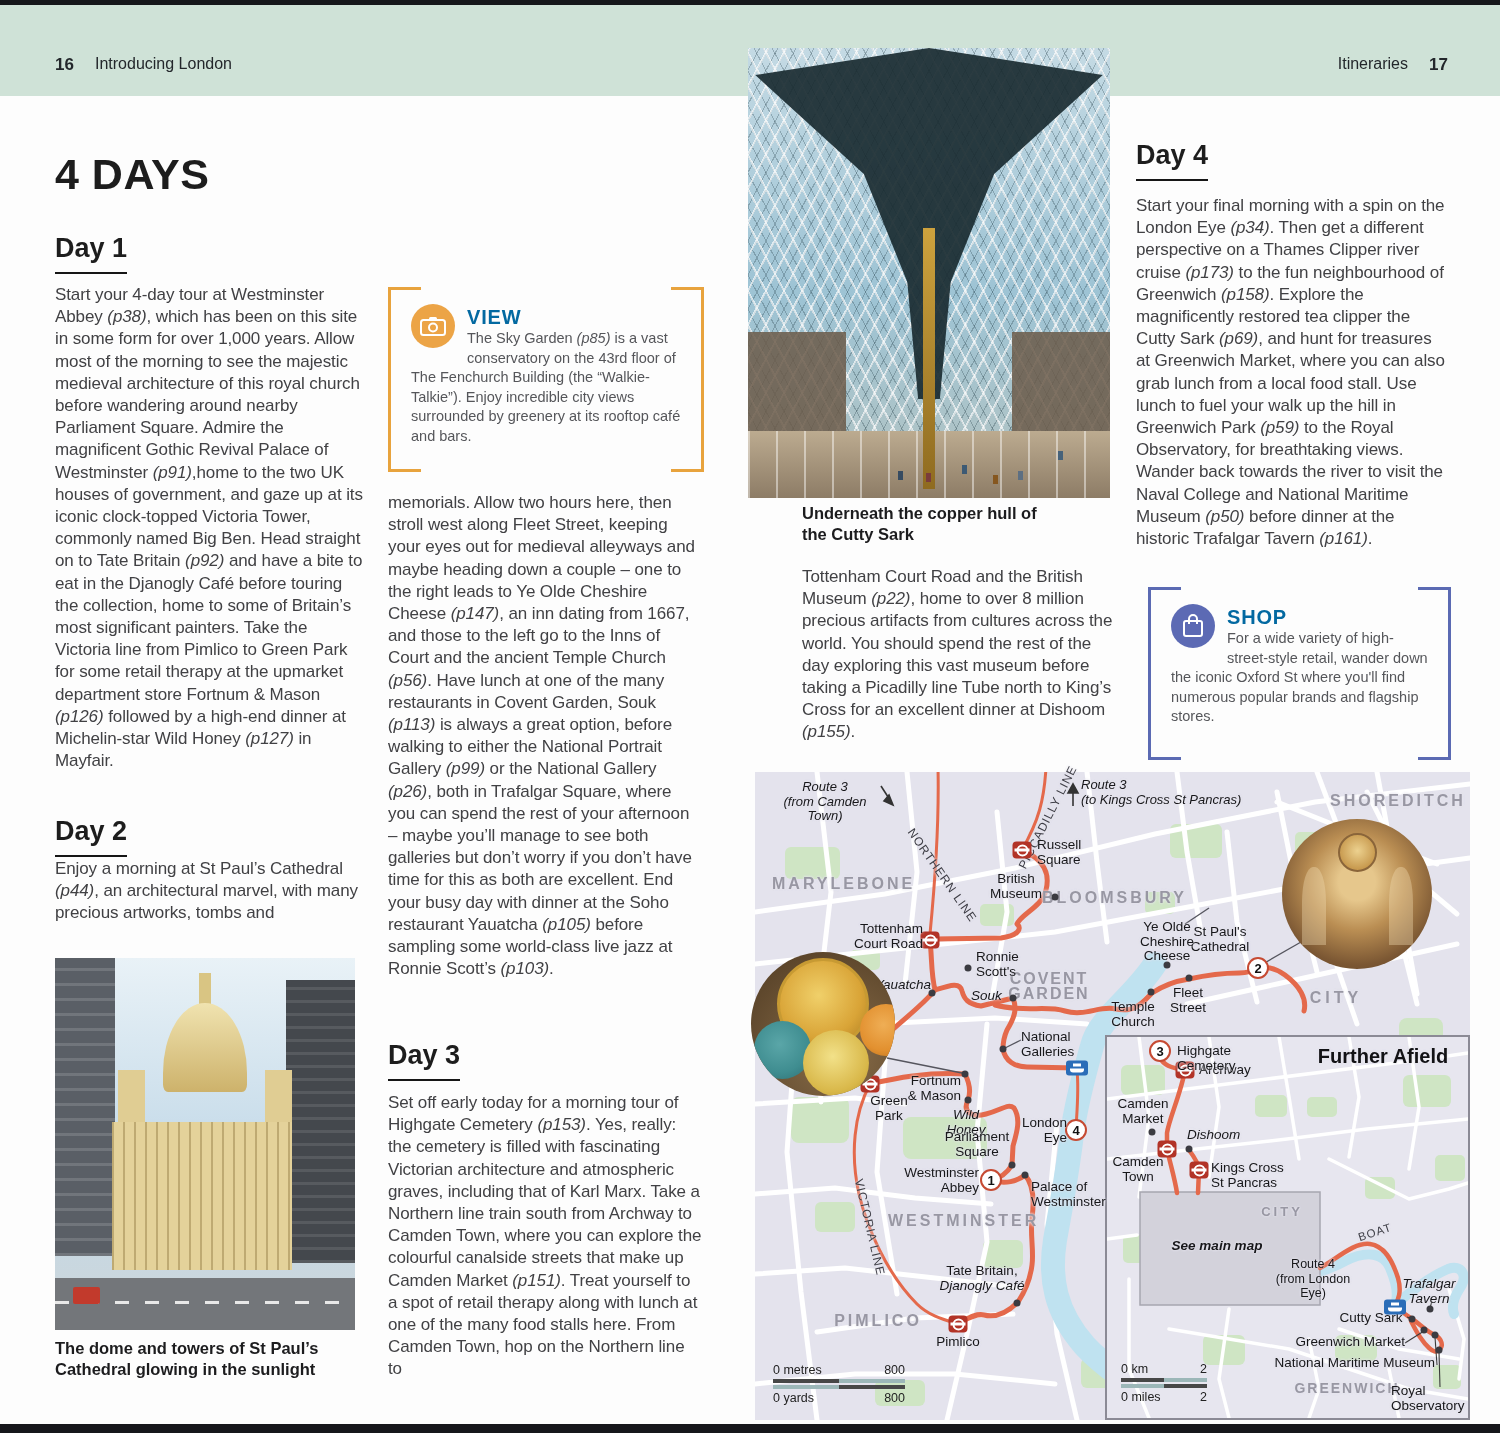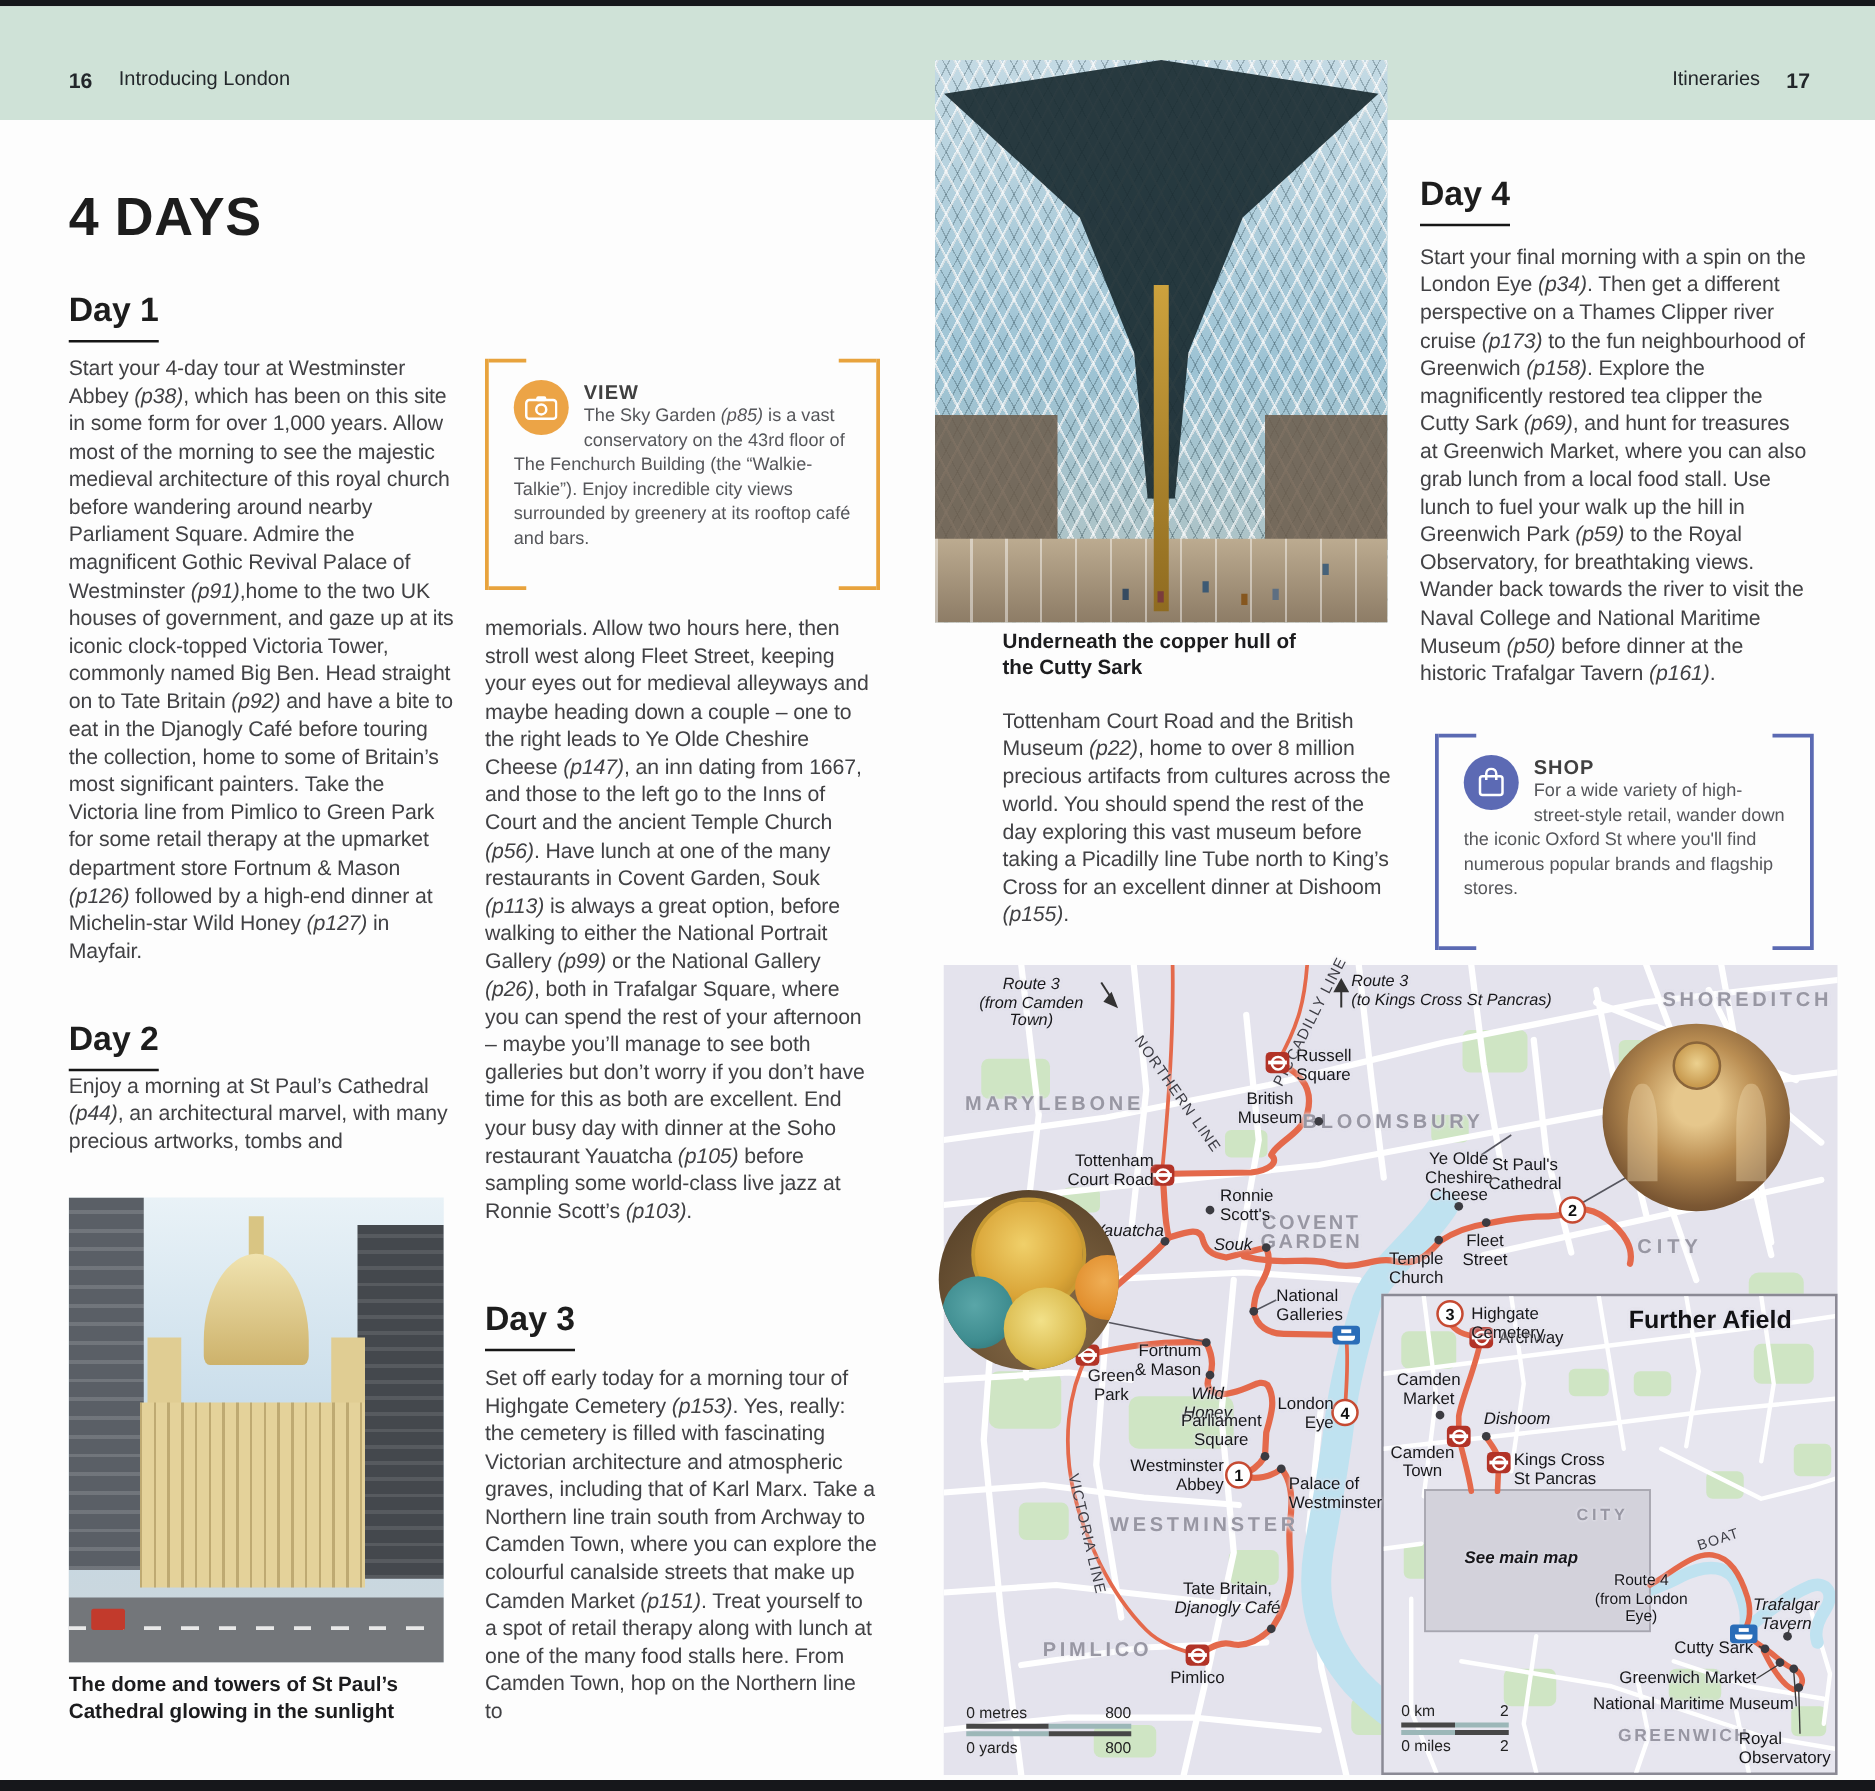--- a/index.html
+++ b/index.html
@@ -29,21 +29,21 @@
   .callout{position:absolute;border-left:3px solid;border-right:3px solid;}
   .callout .stub{position:absolute;width:30px;height:0;border-top:3px solid;}
   .callout .stub.tl{left:0;top:0;}  .callout .stub.tr{right:0;top:0;}
   .callout .stub.bl{left:0;bottom:0;} .callout .stub.br{right:0;bottom:0;}
   .callout.view{border-color:#e8a33d;} .callout.view .stub{border-color:#e8a33d;}
   .callout.shop{border-color:#5b6ab3;} .callout.shop .stub{border-color:#5b6ab3;}
   .callout .inner{padding:15px 18px 10px 20px;}
   .callout .icirc{float:left;width:44px;height:44px;border-radius:50%;margin:2px 12px 4px 0;
                   display:flex;align-items:center;justify-content:center;}
   .callout.view .icirc{background:#eca446;} .callout.shop .icirc{background:#5c6ab4;}
-  .callout .ctitle{font-size:16px;font-weight:bold;letter-spacing:.8px;color:#404040;padding-top:4px;}
+  .callout .ctitle{font-size:20px;font-weight:bold;letter-spacing:.8px;color:#0369a1;padding-top:4px;}
   .callout .cbody{font-size:14.5px;line-height:19.5px;color:#55565a;}
 
   
   .photo{position:absolute;overflow:hidden;}
   .photo-cutty{left:748px;top:48px;width:362px;height:450px;
      background:linear-gradient(180deg,#c4dae4 0%,#9dc3d4 55%,#b5c4c2 100%);z-index:3;}
   .lattice{position:absolute;inset:0;background:
      repeating-linear-gradient(62deg,rgba(255,255,255,.65) 0 2px,transparent 2px 16px),
      repeating-linear-gradient(-62deg,rgba(255,255,255,.65) 0 2px,transparent 2px 16px),
      repeating-linear-gradient(62deg,rgba(30,55,65,.28) 0 1px,transparent 1px 8px),
@@ -373,21 +373,21 @@
           </div>
         <div class="bars">
             <div class="sb-l"></div>
             <div class="sb-d"></div>
           </div>
         <div class="row">
             <span>0 miles</span>
             <span>2</span>
           </div>
       </div>
-    <div class="m-note" style="left: 196px; top: 12px; width: 160px; text-align: left; font-size: 20px; color: rgb(18, 18, 21); font-weight: bold;">Further Afield</div>
+    <div class="m-note" style="left: 196px; top: 12px; width: 160px; text-align: center; font-size: 20px; color: rgb(18, 18, 21); font-weight: bold;">Further Afield</div>
         <div class="m-note" style="left: 140px; top: 168px; width: 70px; text-align: center; font-size: 13px; letter-spacing: 3px; color: rgb(152, 151, 163); font-weight: bold;">CITY</div>
         <div class="m-note" style="left: 185px; top: 344px; width: 110px; text-align: center; font-size: 14px; letter-spacing: 2px; color: rgb(152, 151, 163); font-weight: bold;">GREENWICH</div>
         <div class="m-note" style="left: 58px; top: 202px; width: 104px; text-align: center; font-style: italic; font-weight: bold;">See main map</div>
         <div class="m-note" style="left: 246px; top: 188px; width: 44px; text-align: center; font-size: 11.5px; letter-spacing: 1px; color: rgb(61, 61, 69); transform: rotate(-18deg);">BOAT</div>
         <div class="m-note" style="left: 156px; top: 220px; width: 100px; text-align: center; font-size: 12.5px;">Route 4
 (from London Eye)</div>
         <div class="m-dot" style="left: 45px; top: 95px;"></div>
         <div class="m-lbl" style="left: 4px; top: 60px; width: 64px; text-align: center;">Camden
 Market</div>
         <div class="m-dot" style="left: 82px; top: 112px;"></div>

